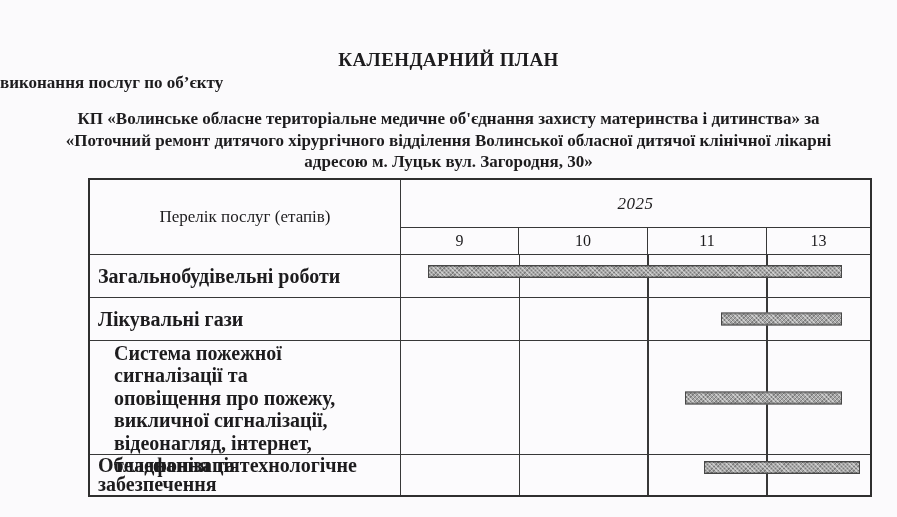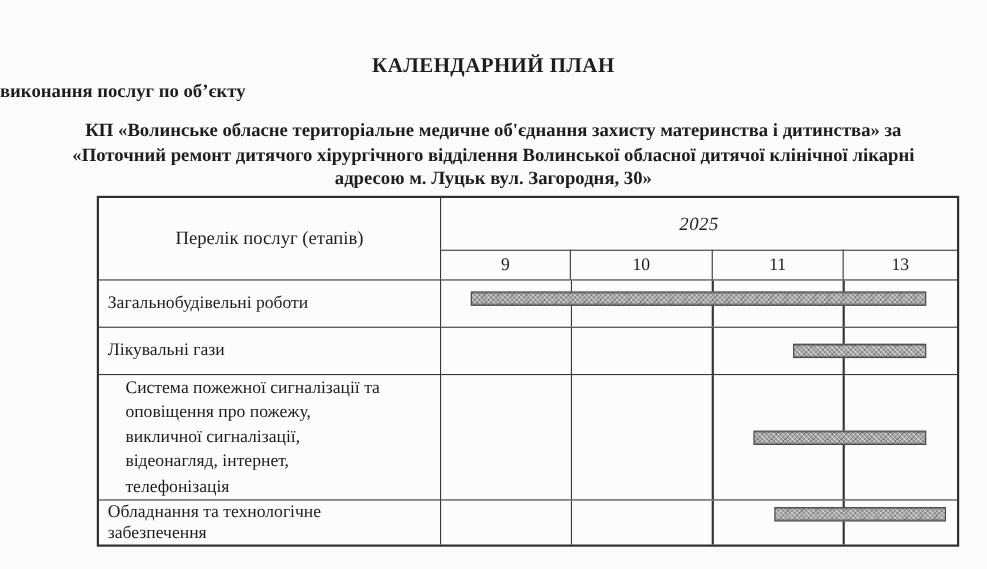--- a/index.html
+++ b/index.html
@@ -77,23 +77,24 @@
   }
   .month-cell {
     grid-row: 2;
     font-size: 16px;
   }
   .label-cell {
     grid-column: 1;
     border-left: none;
     justify-content: flex-start;
     padding: 2px 6px 2px 8px;
-    font-size: 16px;
+    font-size: 20px;
     white-space: pre-line;
     line-height: 20px;
+    font-weight: bold;
   }
   .label-cell.tall {
     align-items: flex-start;
     line-height: 22.4px;
     padding-top: 1px;
     padding-left: 24px;
   }
   .label-cell.tight {
     line-height: 19px;
   }

